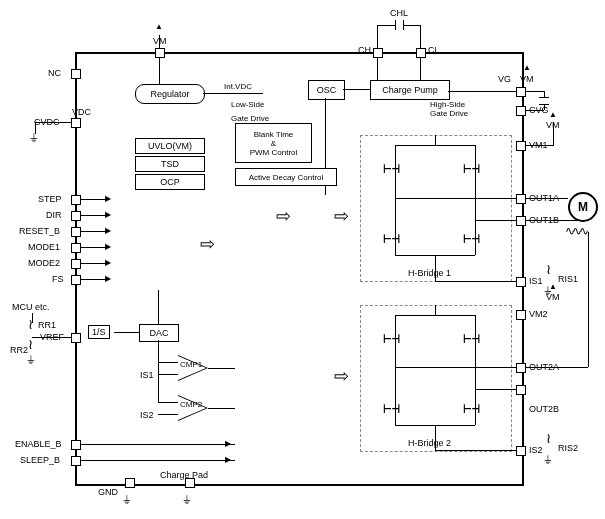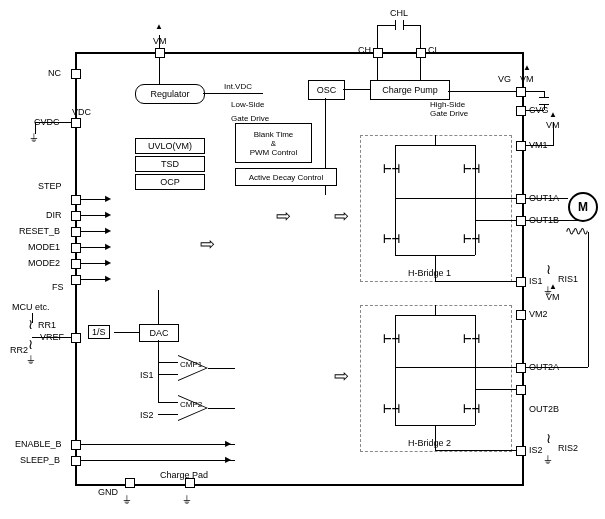--- a/index.html
+++ b/index.html
@@ -88,31 +88,31 @@
   <div class="label" style="left:38px; top:58px;">NC</div>
 
   <div class="label" style="left:62px; top:97px;">VDC</div>
   <div class="pin" style="left:61px; top:108px;"></div>
   <div class="label" style="left:24px; top:107px;">CVDC</div>
   <div class="line-h" style="left:25px; top:112px; width:36px;"></div>
   <div class="line-v" style="left:25px; top:112px; height:12px;"></div>
   <div class="label" style="left:20px; top:122px; font-size:11px;">⏚</div>
 
   <div class="pin" style="left:61px; top:185px;"></div>
-  <div class="label" style="left:28px; top:171px;">STEP</div>
+  <div class="label" style="left:28px; top:184px;">STEP</div>
   <div class="pin" style="left:61px; top:201px;"></div>
   <div class="label" style="left:36px; top:200px;">DIR</div>
   <div class="pin" style="left:61px; top:217px;"></div>
   <div class="label" style="left:9px; top:216px;">RESET_B</div>
   <div class="pin" style="left:61px; top:233px;"></div>
   <div class="label" style="left:18px; top:232px;">MODE1</div>
   <div class="pin" style="left:61px; top:249px;"></div>
   <div class="label" style="left:18px; top:248px;">MODE2</div>
   <div class="pin" style="left:61px; top:265px;"></div>
-  <div class="label" style="left:42px; top:264px;margin-top:8px;">FS</div>
+  <div class="label" style="left:42px; top:264px;">FS</div>
 
   <div class="label" style="left:2px; top:292px;">MCU etc.</div>
   <div class="pin" style="left:61px; top:323px;"></div>
   <div class="label" style="left:30px; top:322px;">VREF</div>
   <div class="label" style="left:0px; top:310px;margin-left:28px;">RR1</div>
   <div class="label" style="left:0px; top:335px;">RR2</div>
   <div class="line-v" style="left:22px; top:303px; height:10px;"></div>
   <div class="resistor" style="left:18px; top:312px;">≀</div>
   <div class="line-h" style="left:22px; top:327px; width:39px;"></div>
   <div class="resistor" style="left:18px; top:332px;">≀</div>

